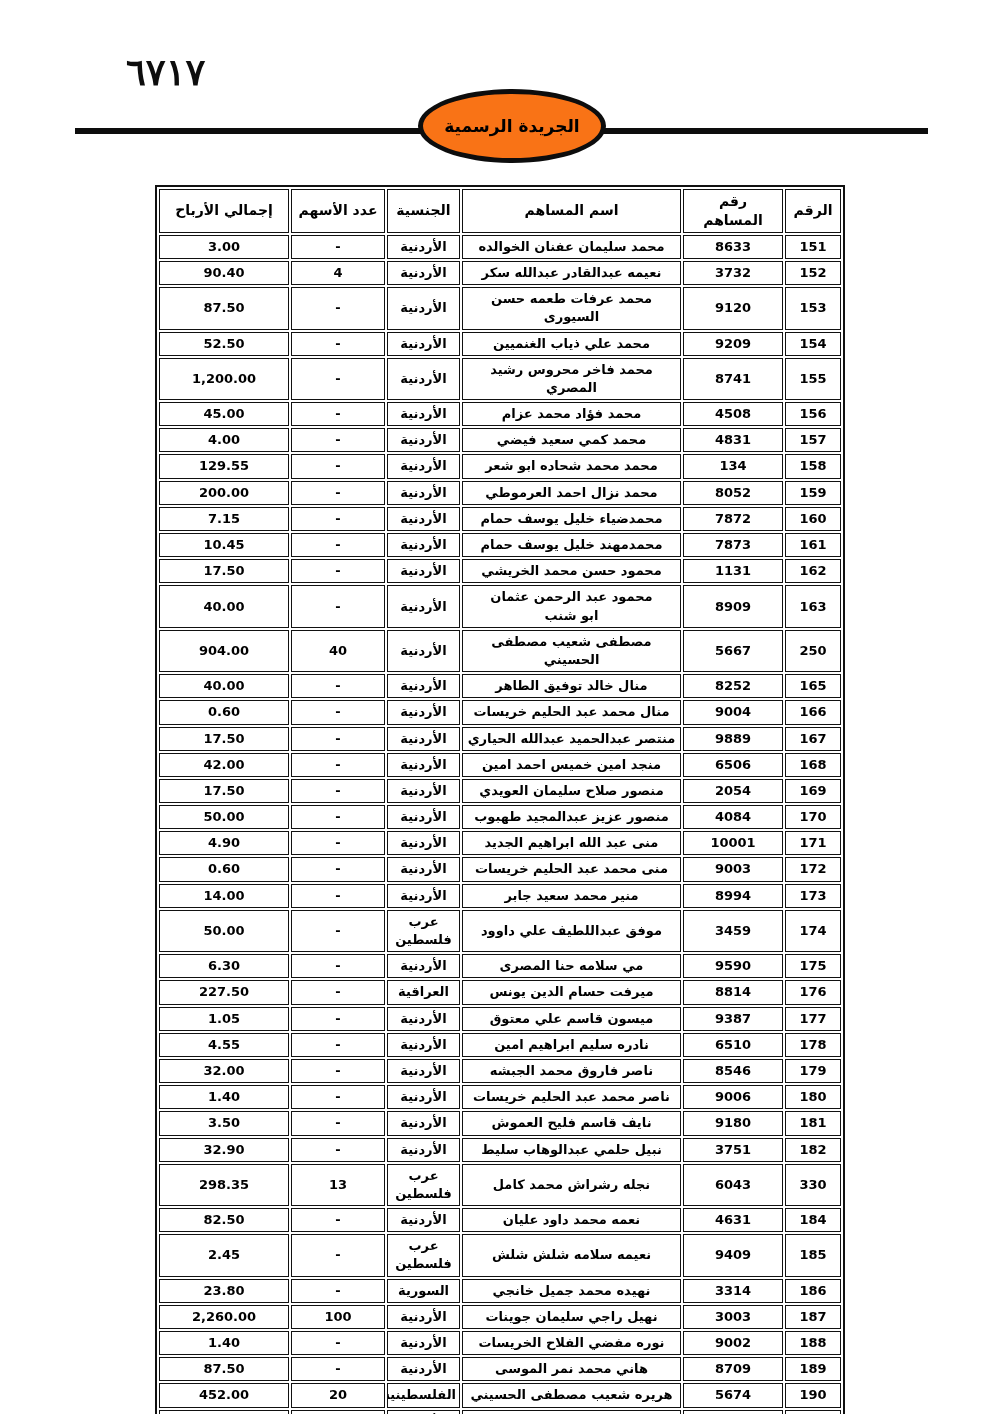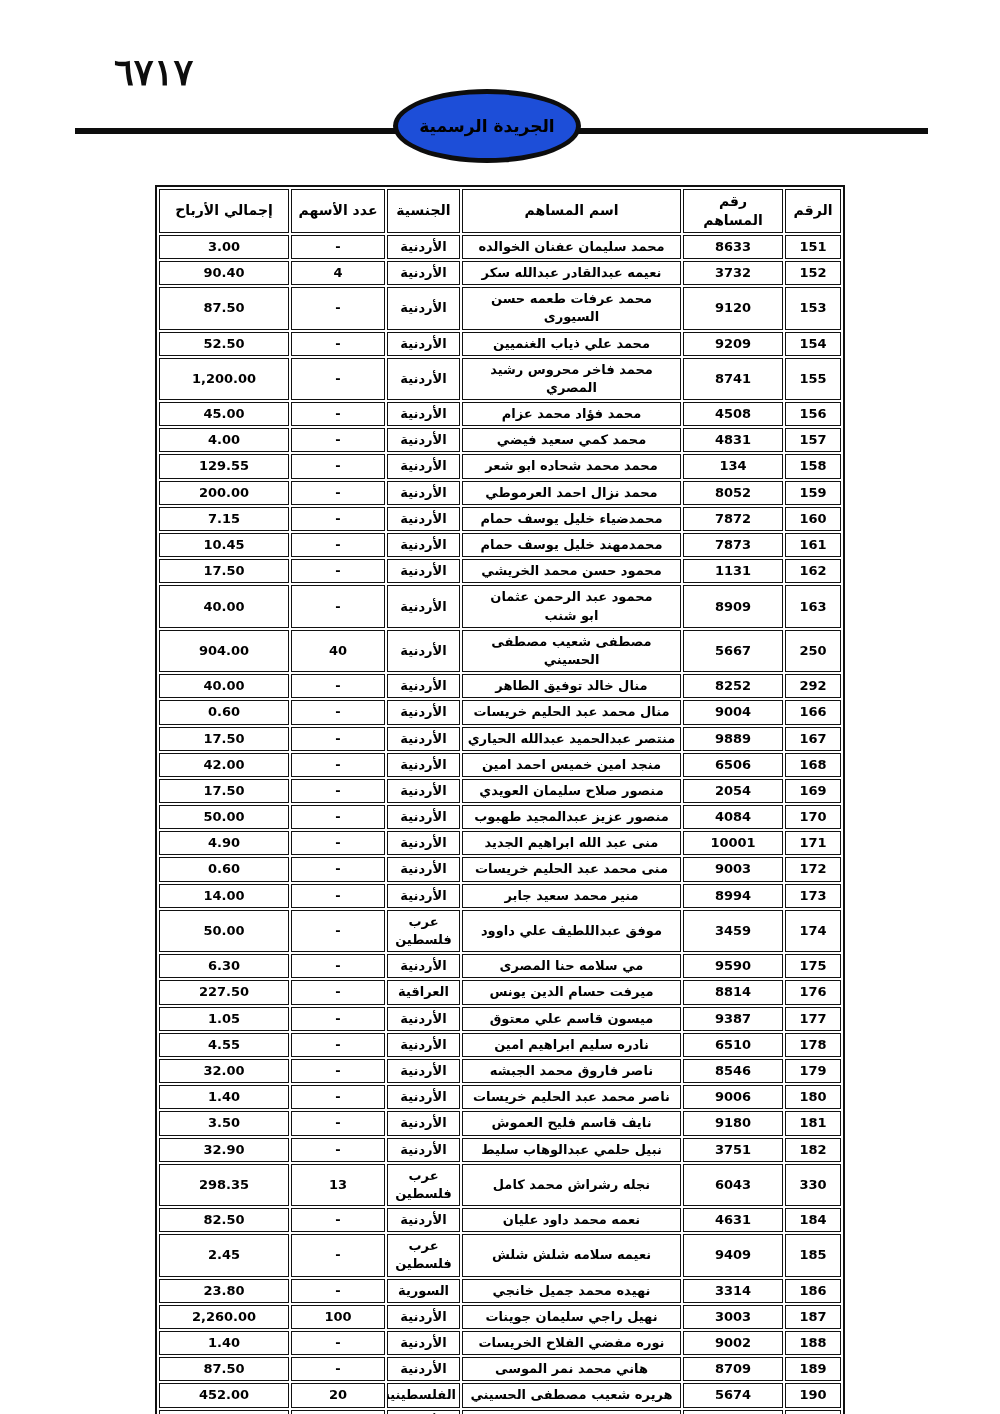--- a/index.html
+++ b/index.html
@@ -7,44 +7,44 @@
     width: 1000px;
     height: 1414px;
     background: #ffffff;
     position: relative;
     font-family: "DejaVu Sans", sans-serif;
     color: #000000;
     overflow: hidden;
   }
   .page-number {
     position: absolute;
-    left: 114px;
+    left: 126px;
     top: 50px;
     font-family: "DejaVu Serif", serif;
     font-weight: bold;
     font-size: 37px;
     letter-spacing: 10px;
     direction: ltr;
     color: #0d0d0d;
   }
   .header-rule {
     position: absolute;
     left: 75px;
     top: 128px;
     width: 853px;
     height: 6px;
     background: #0d0d0d;
   }
   .banner-ellipse {
     position: absolute;
-    left: 393px;
+    left: 418px;
     top: 89px;
     width: 188px;
     height: 74px;
-    background: #1d4ed8;
+    background: #f97316;
     border: 5px solid #0d0d0d;
     border-radius: 50%;
     display: flex;
     align-items: center;
     justify-content: center;
     box-sizing: border-box;
   }
   .banner-text {
     font-weight: bold;
     font-size: 17px;
@@ -226,21 +226,21 @@
         </tr>
         <tr>
           <td>250</td>
           <td>5667</td>
           <td>مصطفى شعيب مصطفى الحسيني</td>
           <td>الأردنية</td>
           <td>40</td>
           <td>904.00</td>
         </tr>
         <tr>
-          <td>292</td>
+          <td>165</td>
           <td>8252</td>
           <td>منال خالد توفيق الطاهر</td>
           <td>الأردنية</td>
           <td>-</td>
           <td>40.00</td>
         </tr>
         <tr>
           <td>166</td>
           <td>9004</td>
           <td>منال محمد عبد الحليم خريسات</td>

